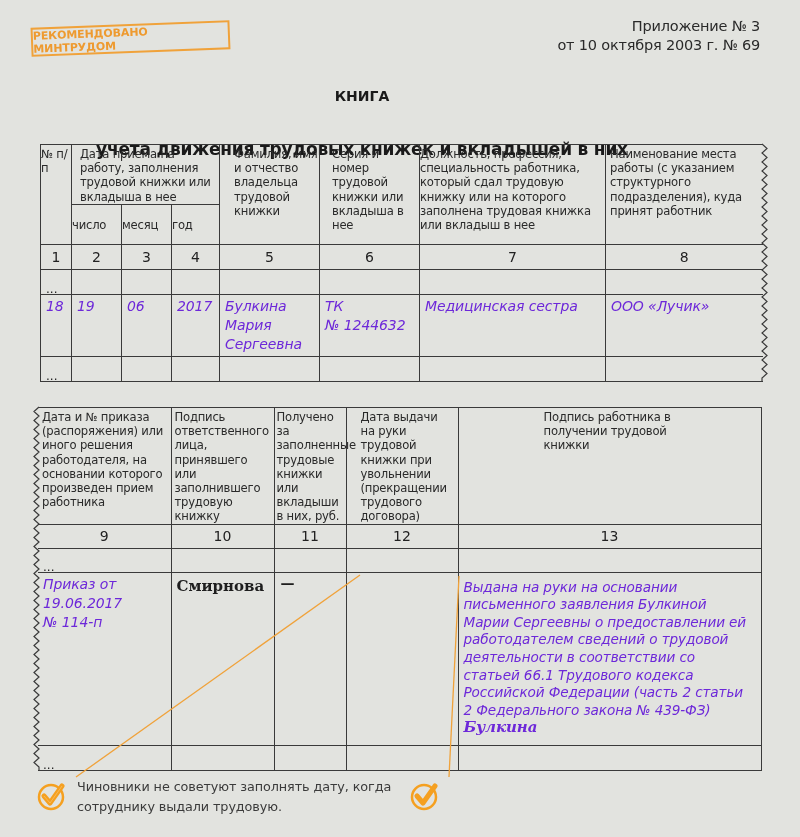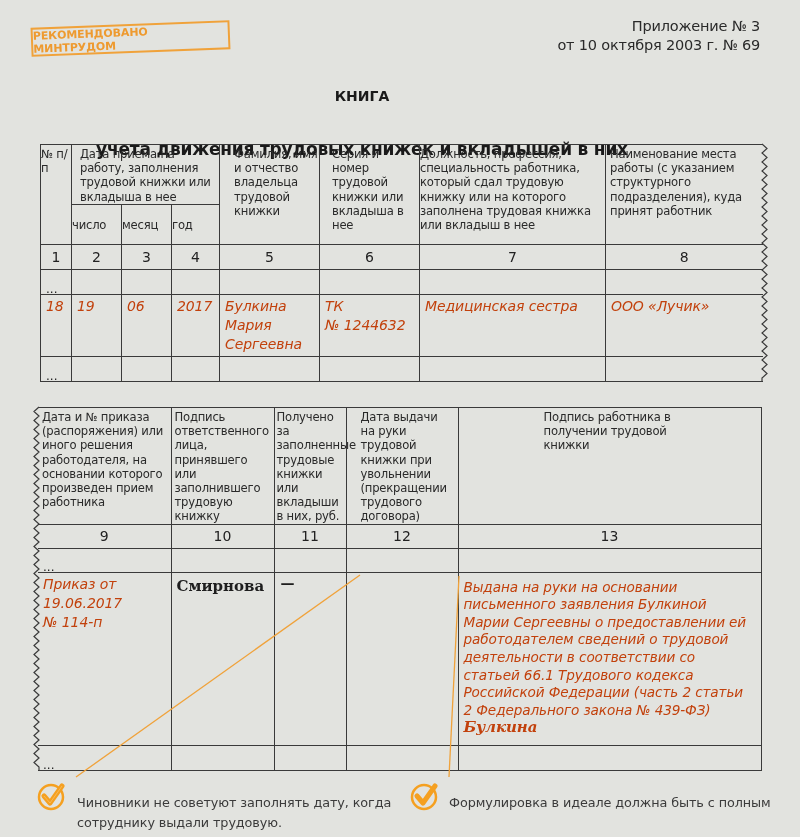--- a/index.html
+++ b/index.html
@@ -17,29 +17,29 @@
     font-size: 14.5px; line-height: 19px; color: #2a2a2a; letter-spacing: -0.2px;
   }
   .title { position: absolute; left: 0; width: 724px; text-align: center; font-weight: bold; color: #1a1a1a; }
   .title.t1 { top: 88px; font-size: 14px; }
   .title.t2 { top: 108px; font-size: 17px; letter-spacing: -0.2px; margin-top: 31px; }
 
   table { position: absolute; border-collapse: collapse; table-layout: fixed; }
   td { border: 1.5px solid #3a3a3a; vertical-align: top; padding: 0; }
   .hdr { font-size: 11.6px; line-height: 14.2px; text-align: left; color: #2a2a2a; letter-spacing: -0.2px; padding-top: 2px; }
   .num { font-size: 14px; text-align: center; vertical-align: middle; color: #222; }
-  .it { font-style: italic; font-size: 14px; line-height: 19px; padding: 2px 5px; color: #c2410c; letter-spacing: -0.1px; }
+  .it { font-style: italic; font-size: 14px; line-height: 19px; padding: 2px 5px; color: #6d28d9; letter-spacing: -0.1px; }
   .dots { font-size: 12px; padding: 5px 0 0 5px; vertical-align: bottom; line-height: 10px; }
   .sign { font-family: "DejaVu Serif", serif; font-weight: bold; font-size: 15px; padding: 4px 5px; }
   .dash { font-size: 14px; padding: 2px 6px; font-weight: bold; }
 
   #t1 { left: 40px; top: 144px; width: 722px; }
   #t2 { left: 38px; top: 407px; width: 723px; }
 
-  .notes { position: absolute; top: 777px; font-size: 12.8px; line-height: 20px; color: #3b3b3b; letter-spacing: -0.1px; margin-top: 16px; }
+  .notes { position: absolute; top: 777px; font-size: 12.8px; line-height: 20px; color: #3b3b3b; letter-spacing: -0.1px; }
   .note-icon { position: absolute; top: 781px; width: 30px; height: 30px; }
 
   svg.lines { position: absolute; left: 0; top: 0; width: 800px; height: 837px; pointer-events: none; }
 </style>
 </head>
 <body>
 
 <div class="stamp">РЕКОМЕНДОВАНО МИНТРУДОМ</div>
 
 <div class="appendix">
@@ -194,14 +194,13 @@
 <div class="notes" style="left:77px">
   <div>Чиновники не советуют заполнять дату, когда</div>
   <div>сотруднику выдали трудовую.</div>
 </div>
 
 <svg class="note-icon" style="left:410px" viewBox="0 0 30 30">
   <circle cx="14" cy="16" r="12" fill="none" stroke="#f5a020" stroke-width="2.5"></circle>
   <path d="M7 15 L13 22 L25 5" fill="none" stroke="#f5a020" stroke-width="5" stroke-linecap="round" stroke-linejoin="round"></path>
 </svg>
 <div class="notes" style="left:449px">
-  <div>Формулировка в идеале должна быть с полным</div>
 </div>
 
 </body></html>

